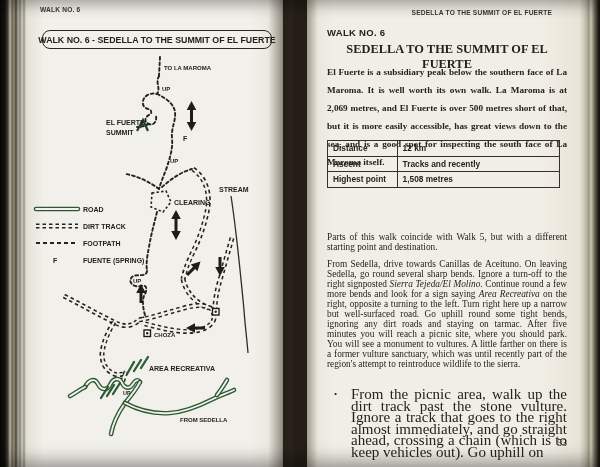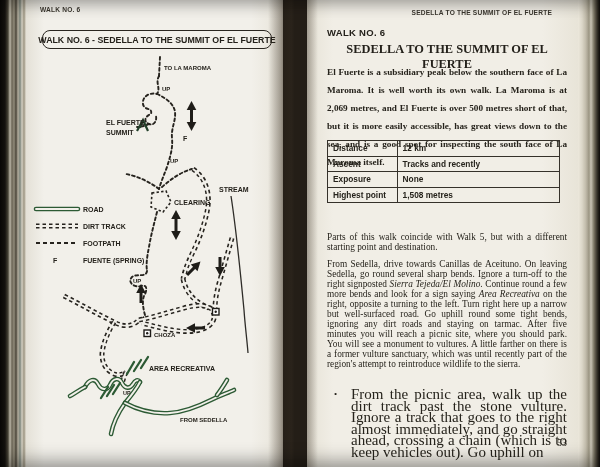--- a/index.html
+++ b/index.html
@@ -219,24 +219,20 @@
       <tbody>
         <tr>
           <td class="lab">Distance</td>
           <td>12 km</td>
         </tr>
         <tr>
           <td class="lab">Ascent</td>
           <td>Tracks and recently</td>
         </tr>
         <tr>
-          <td class="lab">Exposure</td>
-          <td>None</td>
-        </tr>
-        <tr>
           <td class="lab">Highest point</td>
           <td>1,508 metres</td>
         </tr>
       </tbody>
     </table>
 
     <div class="para p1">Parts of this walk coincide with Walk 5, but with a different starting point and destination.</div>
 
     <div class="para p2"><span>From Sedella, drive towards Canillas de Aceituno. On leaving Sedella, go round several sharp bends. Ignore a turn-off to the right signposted </span><span class="it">Sierra Tejeda/El Molino</span><span>. Continue round a few more bends and look for a sign saying </span><span class="it">Area Recreativa</span><span> on the right, opposite a turning to the left. Turn right here up a narrow but well-surfaced road. Go uphill round some tight bends, ignoring any dirt roads and staying on tarmac. After five minutes you will reach a picnic site, where you should park. You will see a monument to vultures. A little farther on there is a former vulture sanctuary, which was until recently part of the region's attempt to reintroduce wildlife to the sierra.</span></div>
 

